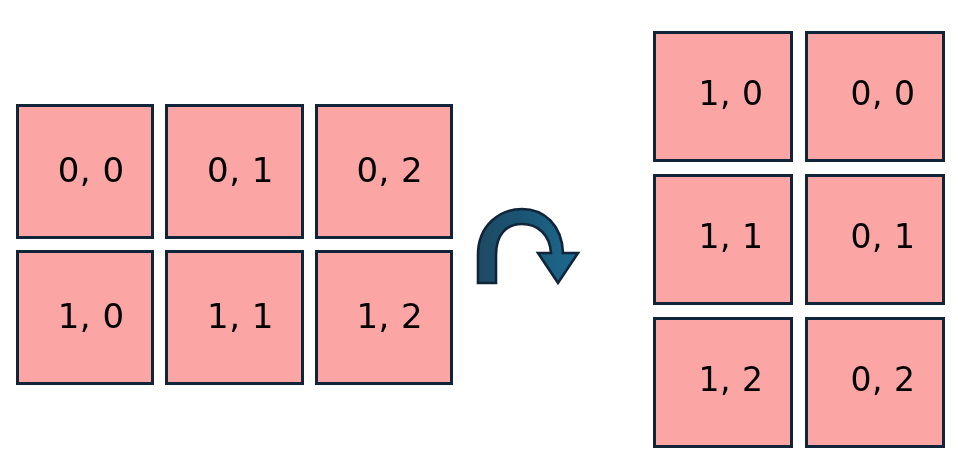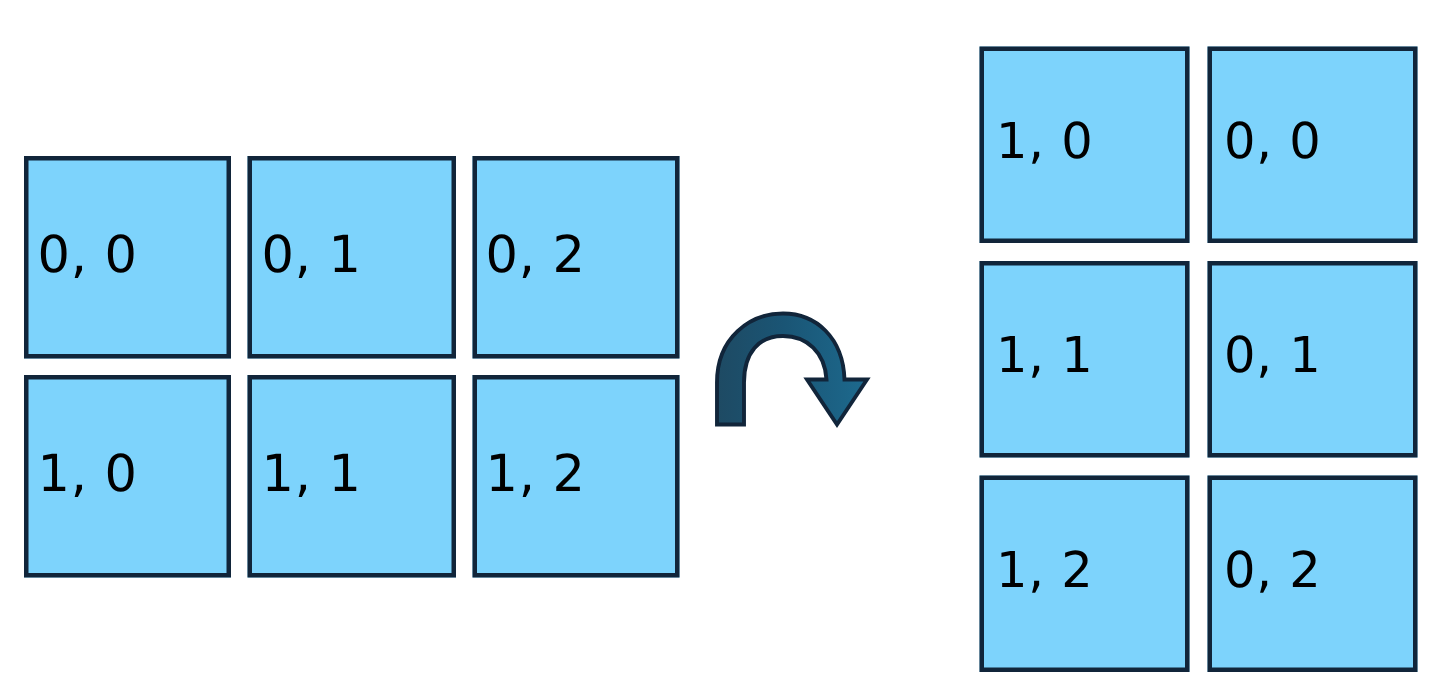--- a/index.html
+++ b/index.html
@@ -35,25 +35,25 @@
     top: 31px;
     width: 292px;
     height: 417px;
     grid-template-columns: repeat(2, 1fr);
     grid-template-rows: repeat(3, 1fr);
     column-gap: 12px;
     row-gap: 12px;
   }
   .cell {
     box-sizing: border-box;
-    background: #7dd3fc;
+    background: #fca5a5;
     border: 3px solid #11253a;
     display: flex;
     align-items: center;
-    justify-content: flex-start;
+    justify-content: center;
     position: relative;
   }
   .cell-label {
     color: #000000;
     font-size: 34px;
     line-height: 1;
     letter-spacing: 0.5px;
     position: relative;
     top: -2px;
     left: 6px;

